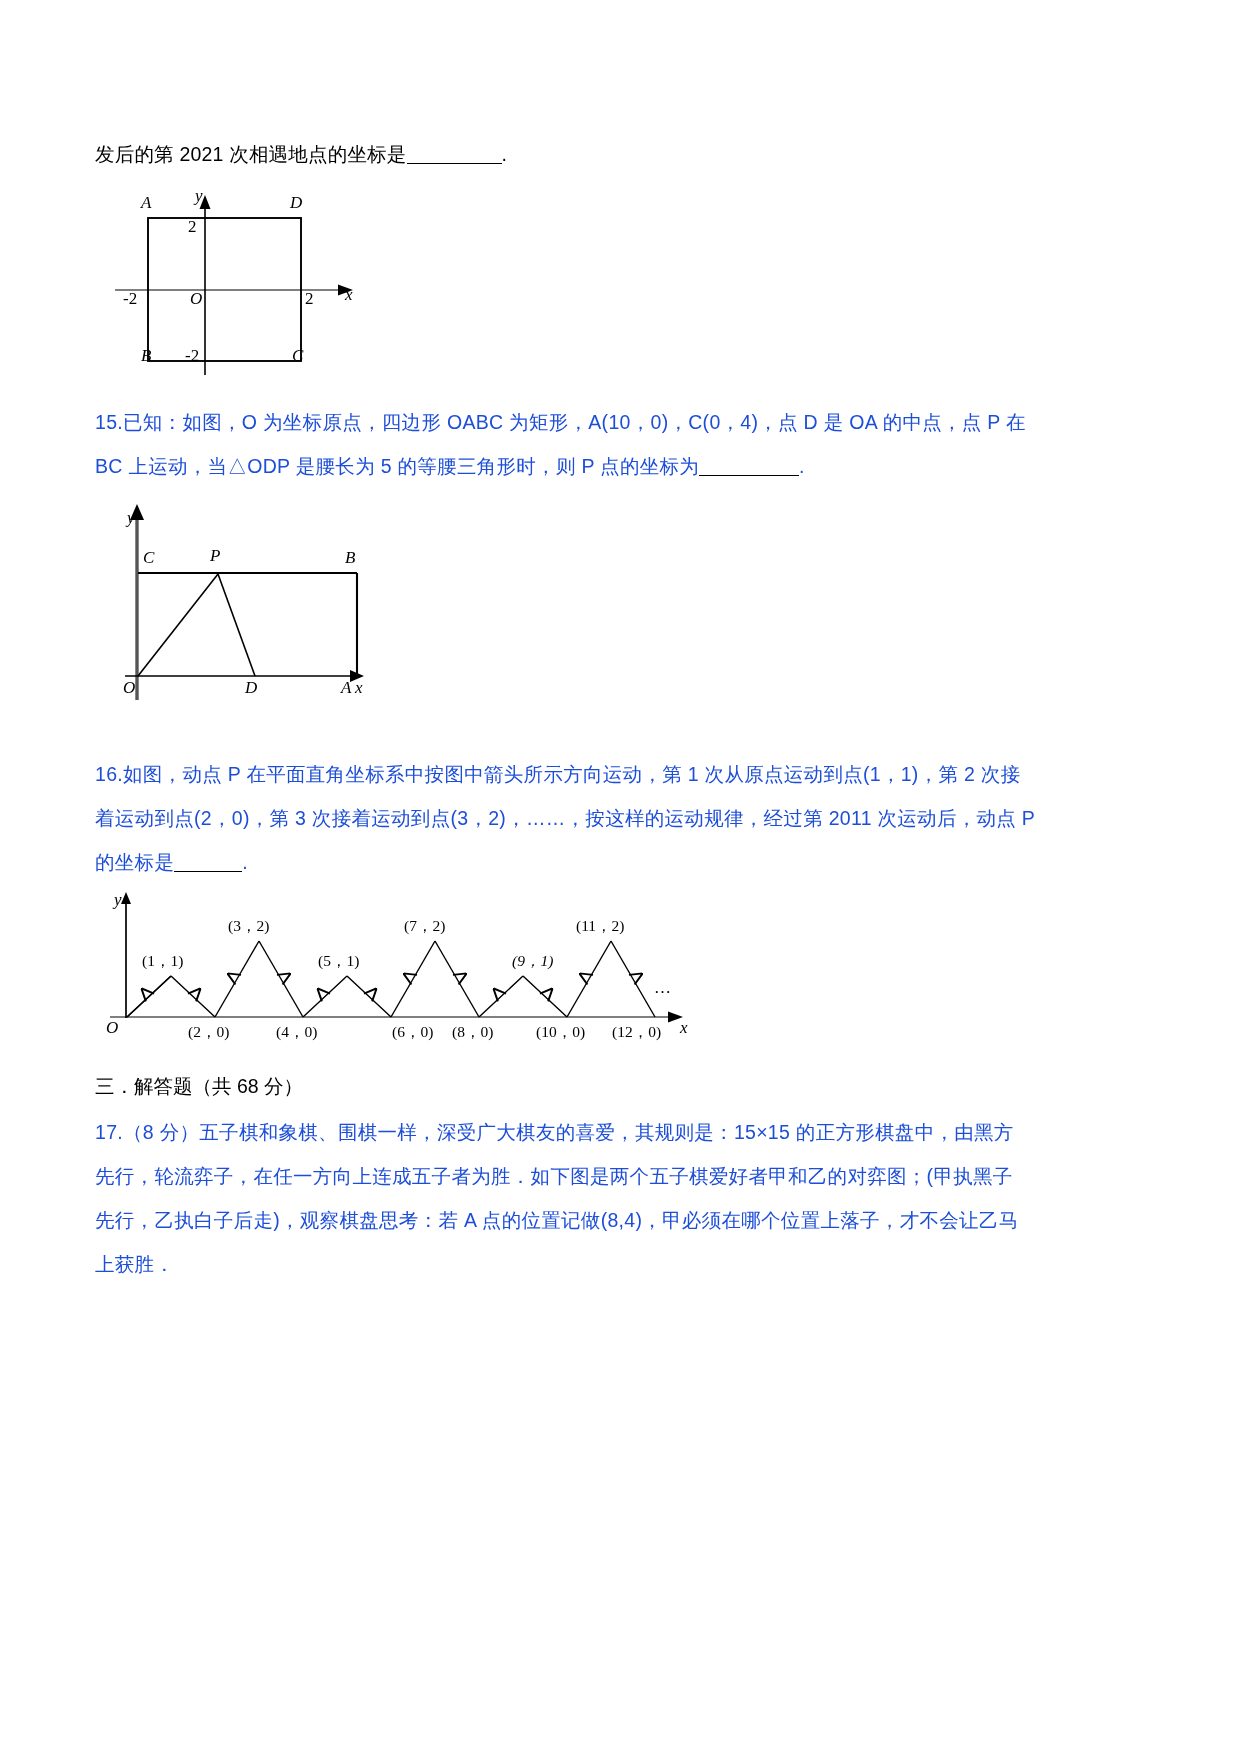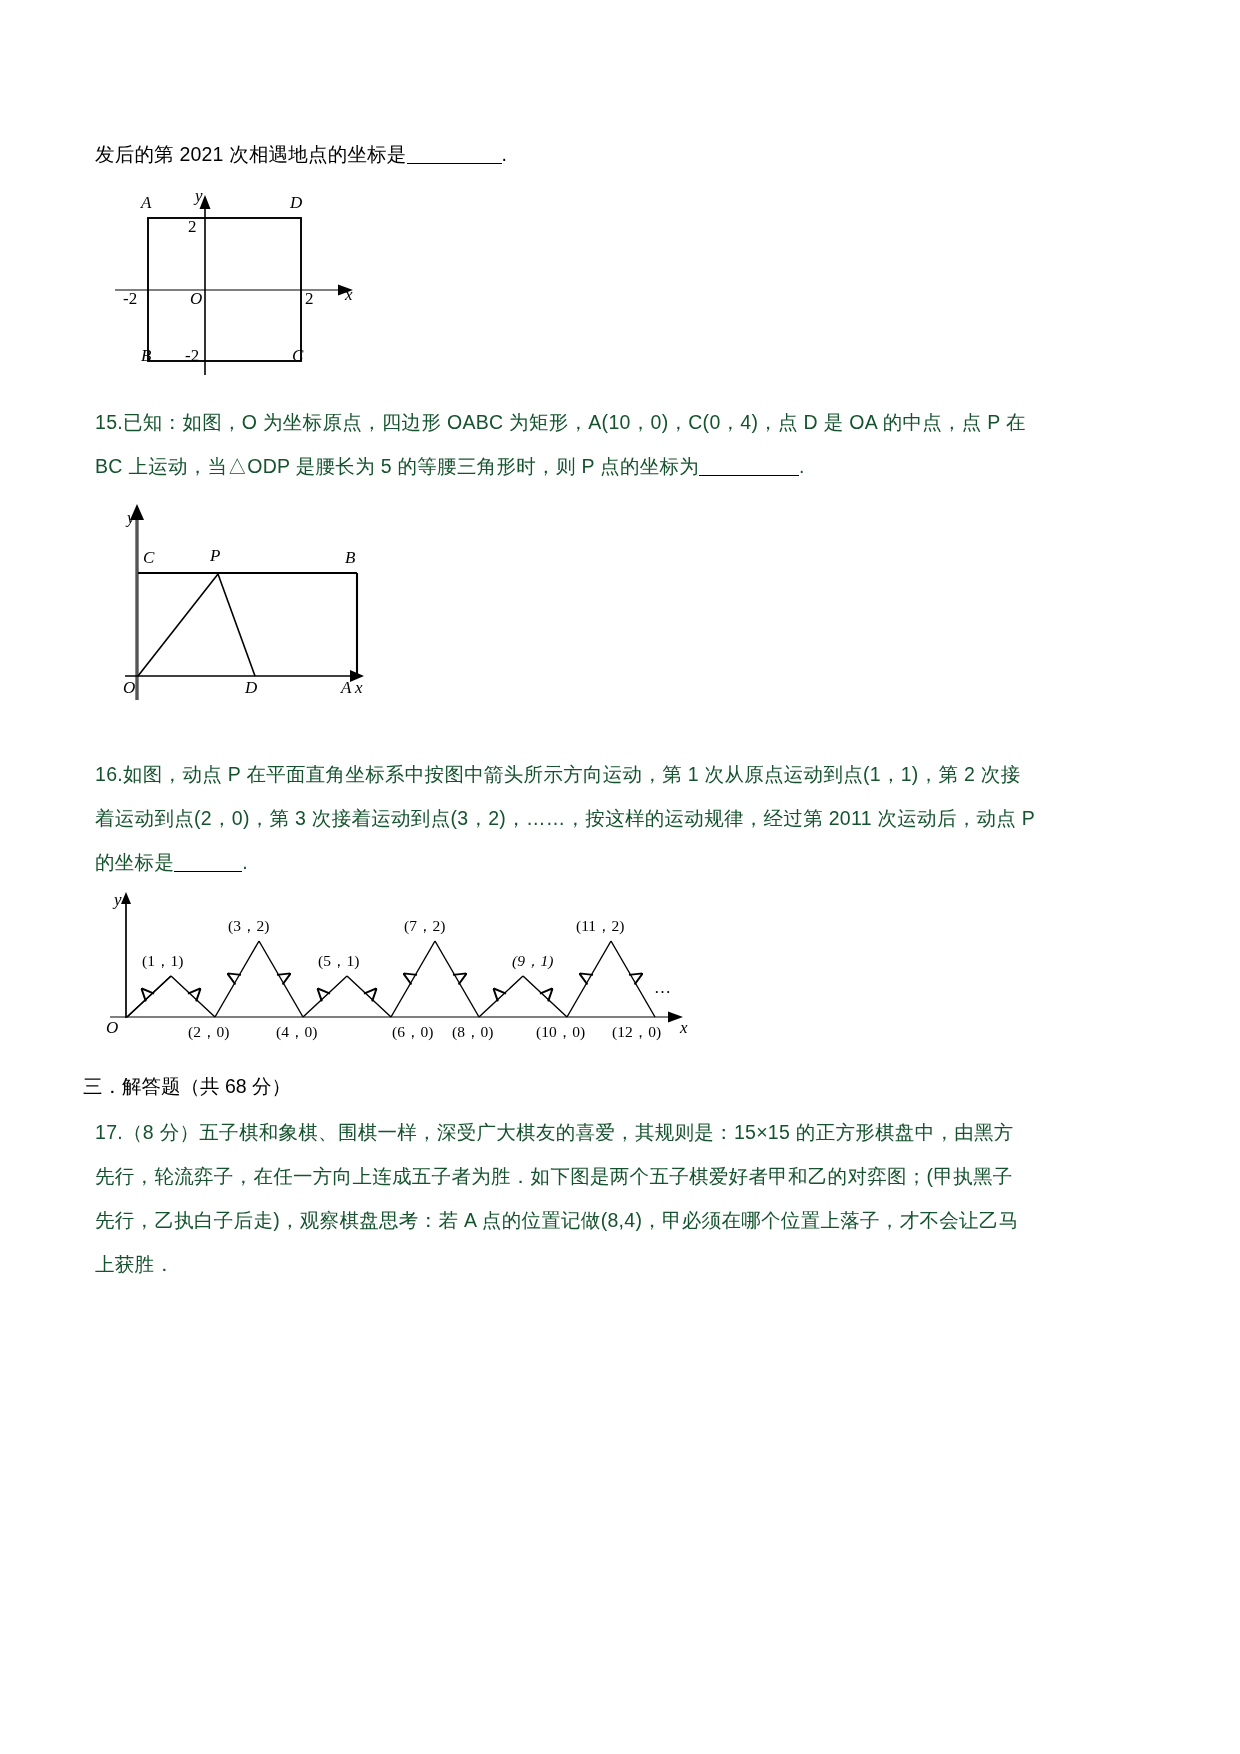--- a/index.html
+++ b/index.html
@@ -29,21 +29,21 @@
     line-height: 30px;
     color: #000;
     white-space: nowrap;
     letter-spacing: 0.2px;
   }
   .para {
     position: absolute;
     font-family: "Liberation Sans", sans-serif;
     font-size: 19.5px;
     line-height: 44px;
-    color: #14532d;
+    color: #1d4ed8;
     letter-spacing: 0.3px;
   }
   .para span.ln { display: block; white-space: nowrap; }
   .blank-u {
     display: inline-block;
     border-bottom: 1.4px solid #000;
     vertical-align: -3px;
   }
   .fig { position: absolute; }
   .mathlabel {
@@ -218,21 +218,21 @@
     <span class="coordlabel" style="left:88px; top:134px;">(2，0)</span>
     <span class="coordlabel" style="left:176px; top:134px;">(4，0)</span>
     <span class="coordlabel" style="left:264px; top:134px;margin-left:28px;">(6，0)</span>
     <span class="coordlabel" style="left:352px; top:134px;">(8，0)</span>
     <span class="coordlabel" style="left:436px; top:134px;">(10，0)</span>
     <span class="coordlabel" style="left:512px; top:134px;">(12，0)</span>
 
     <span class="dots" style="left:554px; top:90px;">…</span>
   </div>
 
-  <div class="section-head" style="left:83px; top:1073px;">三．解答题（共 68 分）</div>
+  <div class="section-head" style="left:95px; top:1073px;">三．解答题（共 68 分）</div>
 
   <div class="para" style="left:95px; top:1110px; width:1065px;">
     <span class="ln"><span>17.</span><span>（8 分）</span><span>五子棋和象棋、围棋一样，深受广大棋友的喜爱，其规则是：15×15 的正方形棋盘中，由黑方</span></span>
     <span class="ln"><span>先行，轮流弈子，在任一方向上连成五子者为胜．如下图是两个五子棋爱好者甲和乙的对弈图；(甲执黑子</span></span>
     <span class="ln"><span>先行，乙执白子后走)，观察棋盘思考：若 A 点的位置记做(8,4)，甲必须在哪个位置上落子，才不会让乙马</span></span>
     <span class="ln"><span>上获胜．</span></span>
   </div>
 
   <div class="footer-band" style="left:478px; top:1485px; width:290px;"></div>
   <div class="footer" style="top:1491px;">第 3 页 共 20 页</div>

